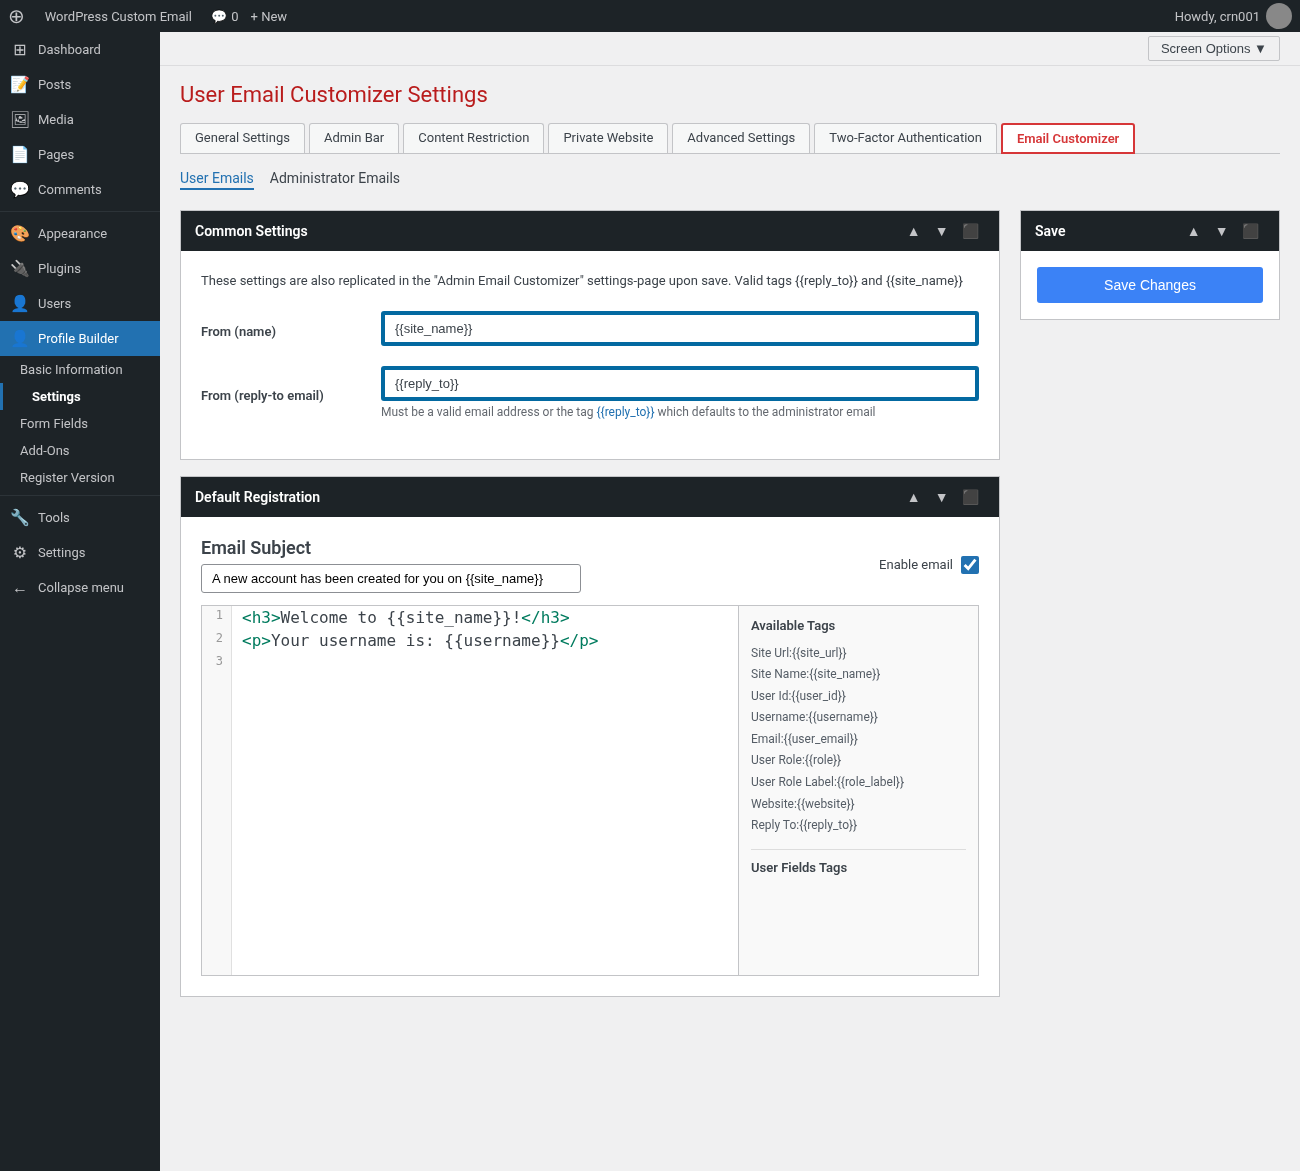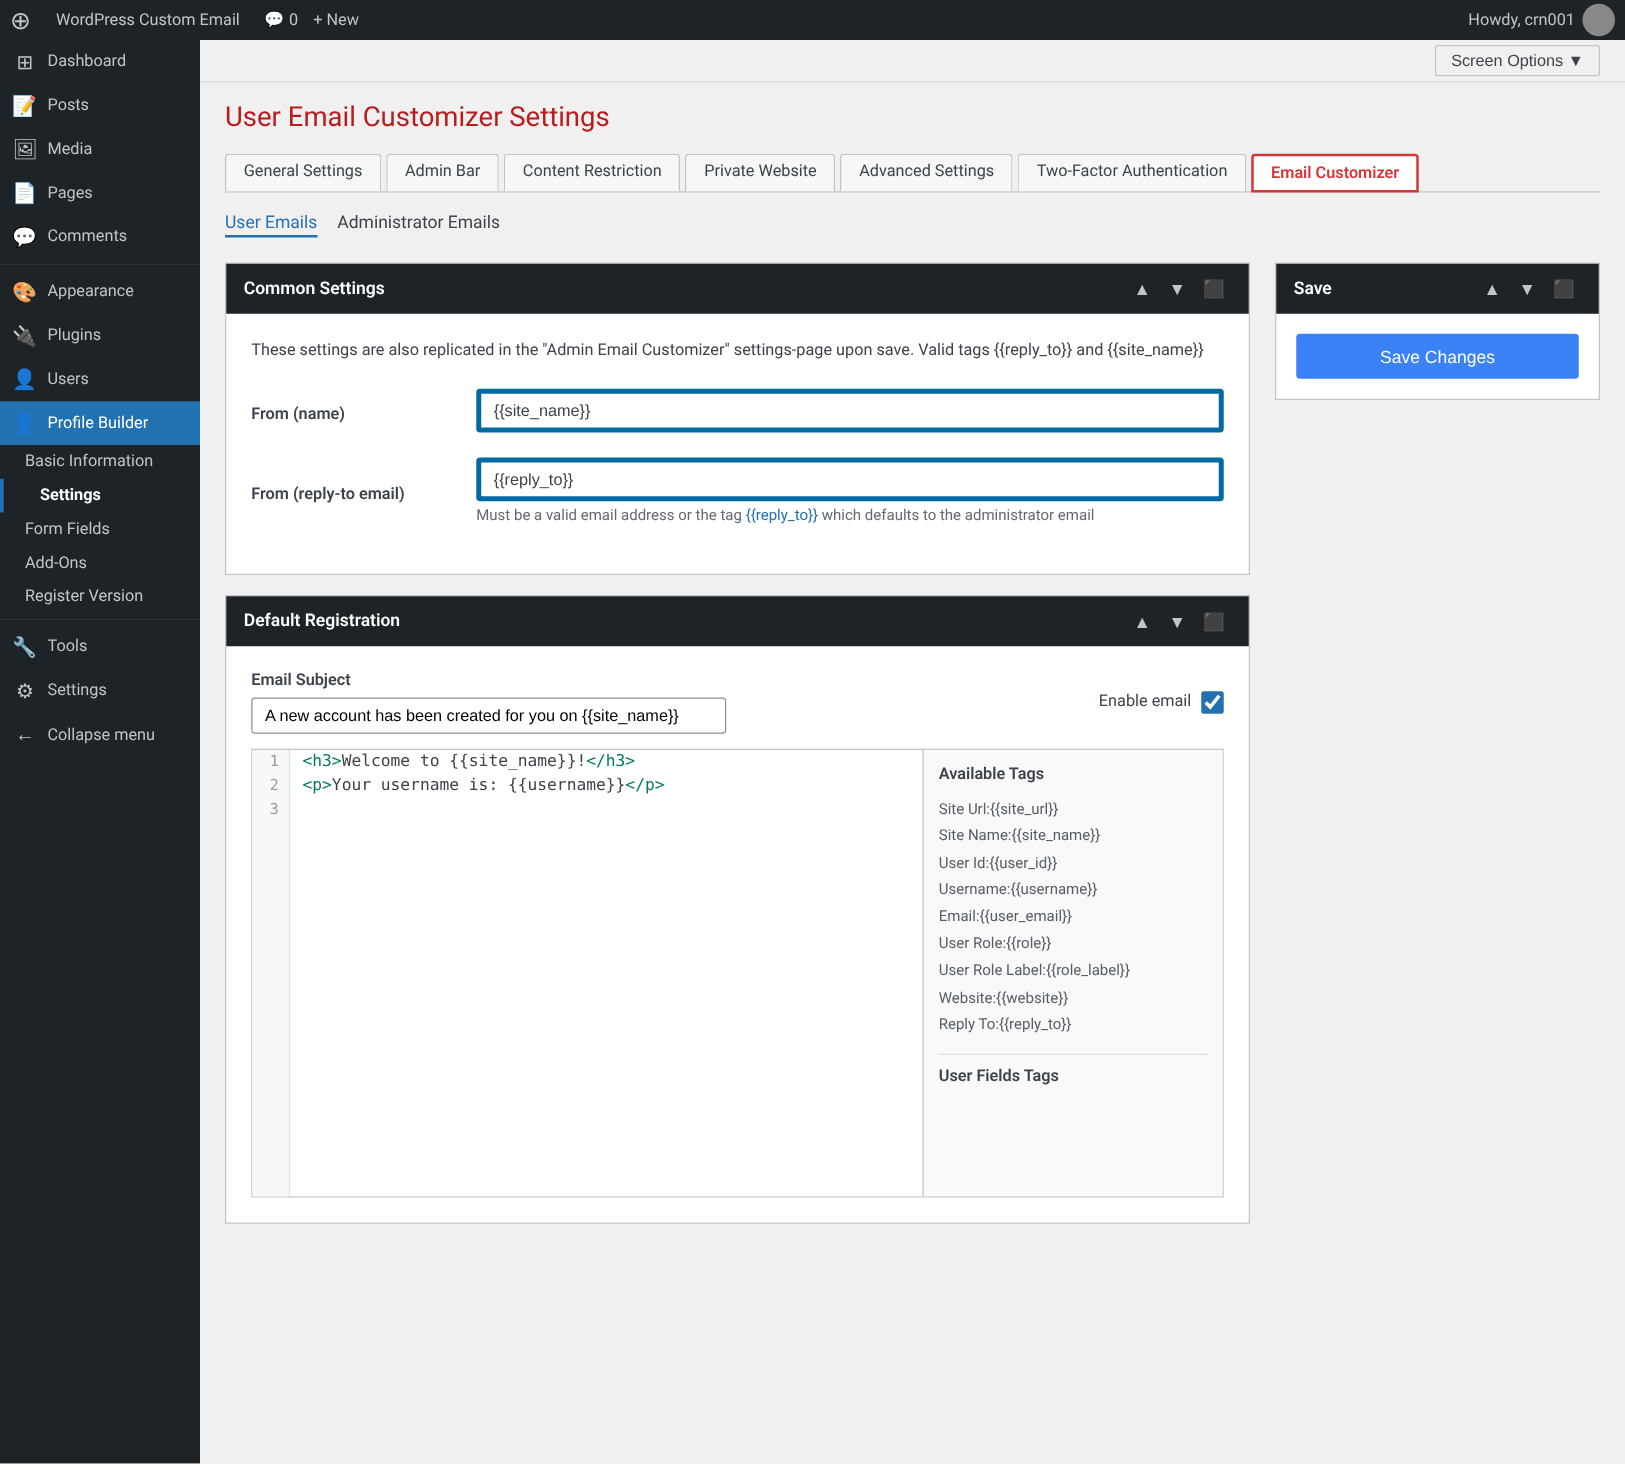--- a/index.html
+++ b/index.html
@@ -63,32 +63,32 @@
 
     .form-row { display: flex; align-items: center; margin-bottom: 20px; }
     .form-label { width: 180px; font-weight: 600; font-size: 13px; padding-top: 6px; flex-shrink: 0; }
     .form-field { flex: 1; }
     .form-input { width: 100%; padding: 6px 10px; border: 4px solid #0369a1; border-radius: 3px; font-size: 13px; color: #3c434a; }
     .form-hint { font-size: 12px; color: #646970; margin-top: 4px; }
     .form-hint a { color: #2271b1; text-decoration: none; }
 
     
     .reg-header-row { display: flex; align-items: center; justify-content: space-between; margin-bottom: 12px; }
-    .email-subject-label { font-weight: 600; font-size: 13px; margin-bottom: 6px; }
+    .email-subject-label { font-weight: 600; font-size: 18px; margin-bottom: 6px; }
     .email-subject-input { width: 380px; padding: 6px 10px; border: 1px solid #8c8f94; border-radius: 3px; font-size: 13px; }
     .enable-email-row { display: flex; align-items: center; gap: 8px; font-size: 13px; }
     .enable-checkbox { width: 18px; height: 18px; accent-color: #2271b1; }
 
     
     .code-area { display: flex; border: 1px solid #c3c4c7; margin-top: 12px; }
     .code-editor { flex: 1; background: #fff; font-family: monospace; font-size: 12px; }
     .code-lines { display: flex; flex-direction: column; }
     .code-line { display: flex; }
     .code-line-num { width: 30px; text-align: right; padding: 2px 8px; color: #999; background: #f8f8f8; border-right: 1px solid #e0e0e0; user-select: none; font-size: 12px; }
-    .code-line-content { padding: 2px 10px; color: #3c434a; font-size: 13px; white-space: pre; }
+    .code-line-content { padding: 2px 10px; color: #3c434a; font-size: 16px; white-space: pre; }
     .code-tag { color: #007b5e; }
 
     
     .tags-panel { width: 240px; border-left: 1px solid #c3c4c7; background: #f9f9f9; padding: 12px; font-size: 12px; }
     .tags-panel-title { font-weight: 600; font-size: 13px; margin-bottom: 10px; color: #3c434a; }
     .tags-panel-item { color: #555d66; line-height: 1.8; }
     .tags-section-title { font-weight: 600; font-size: 13px; margin-top: 12px; color: #3c434a; padding-top: 10px; border-top: 1px solid #ddd; }
 
     
     .save-sidebar { width: 260px; flex-shrink: 0; }

